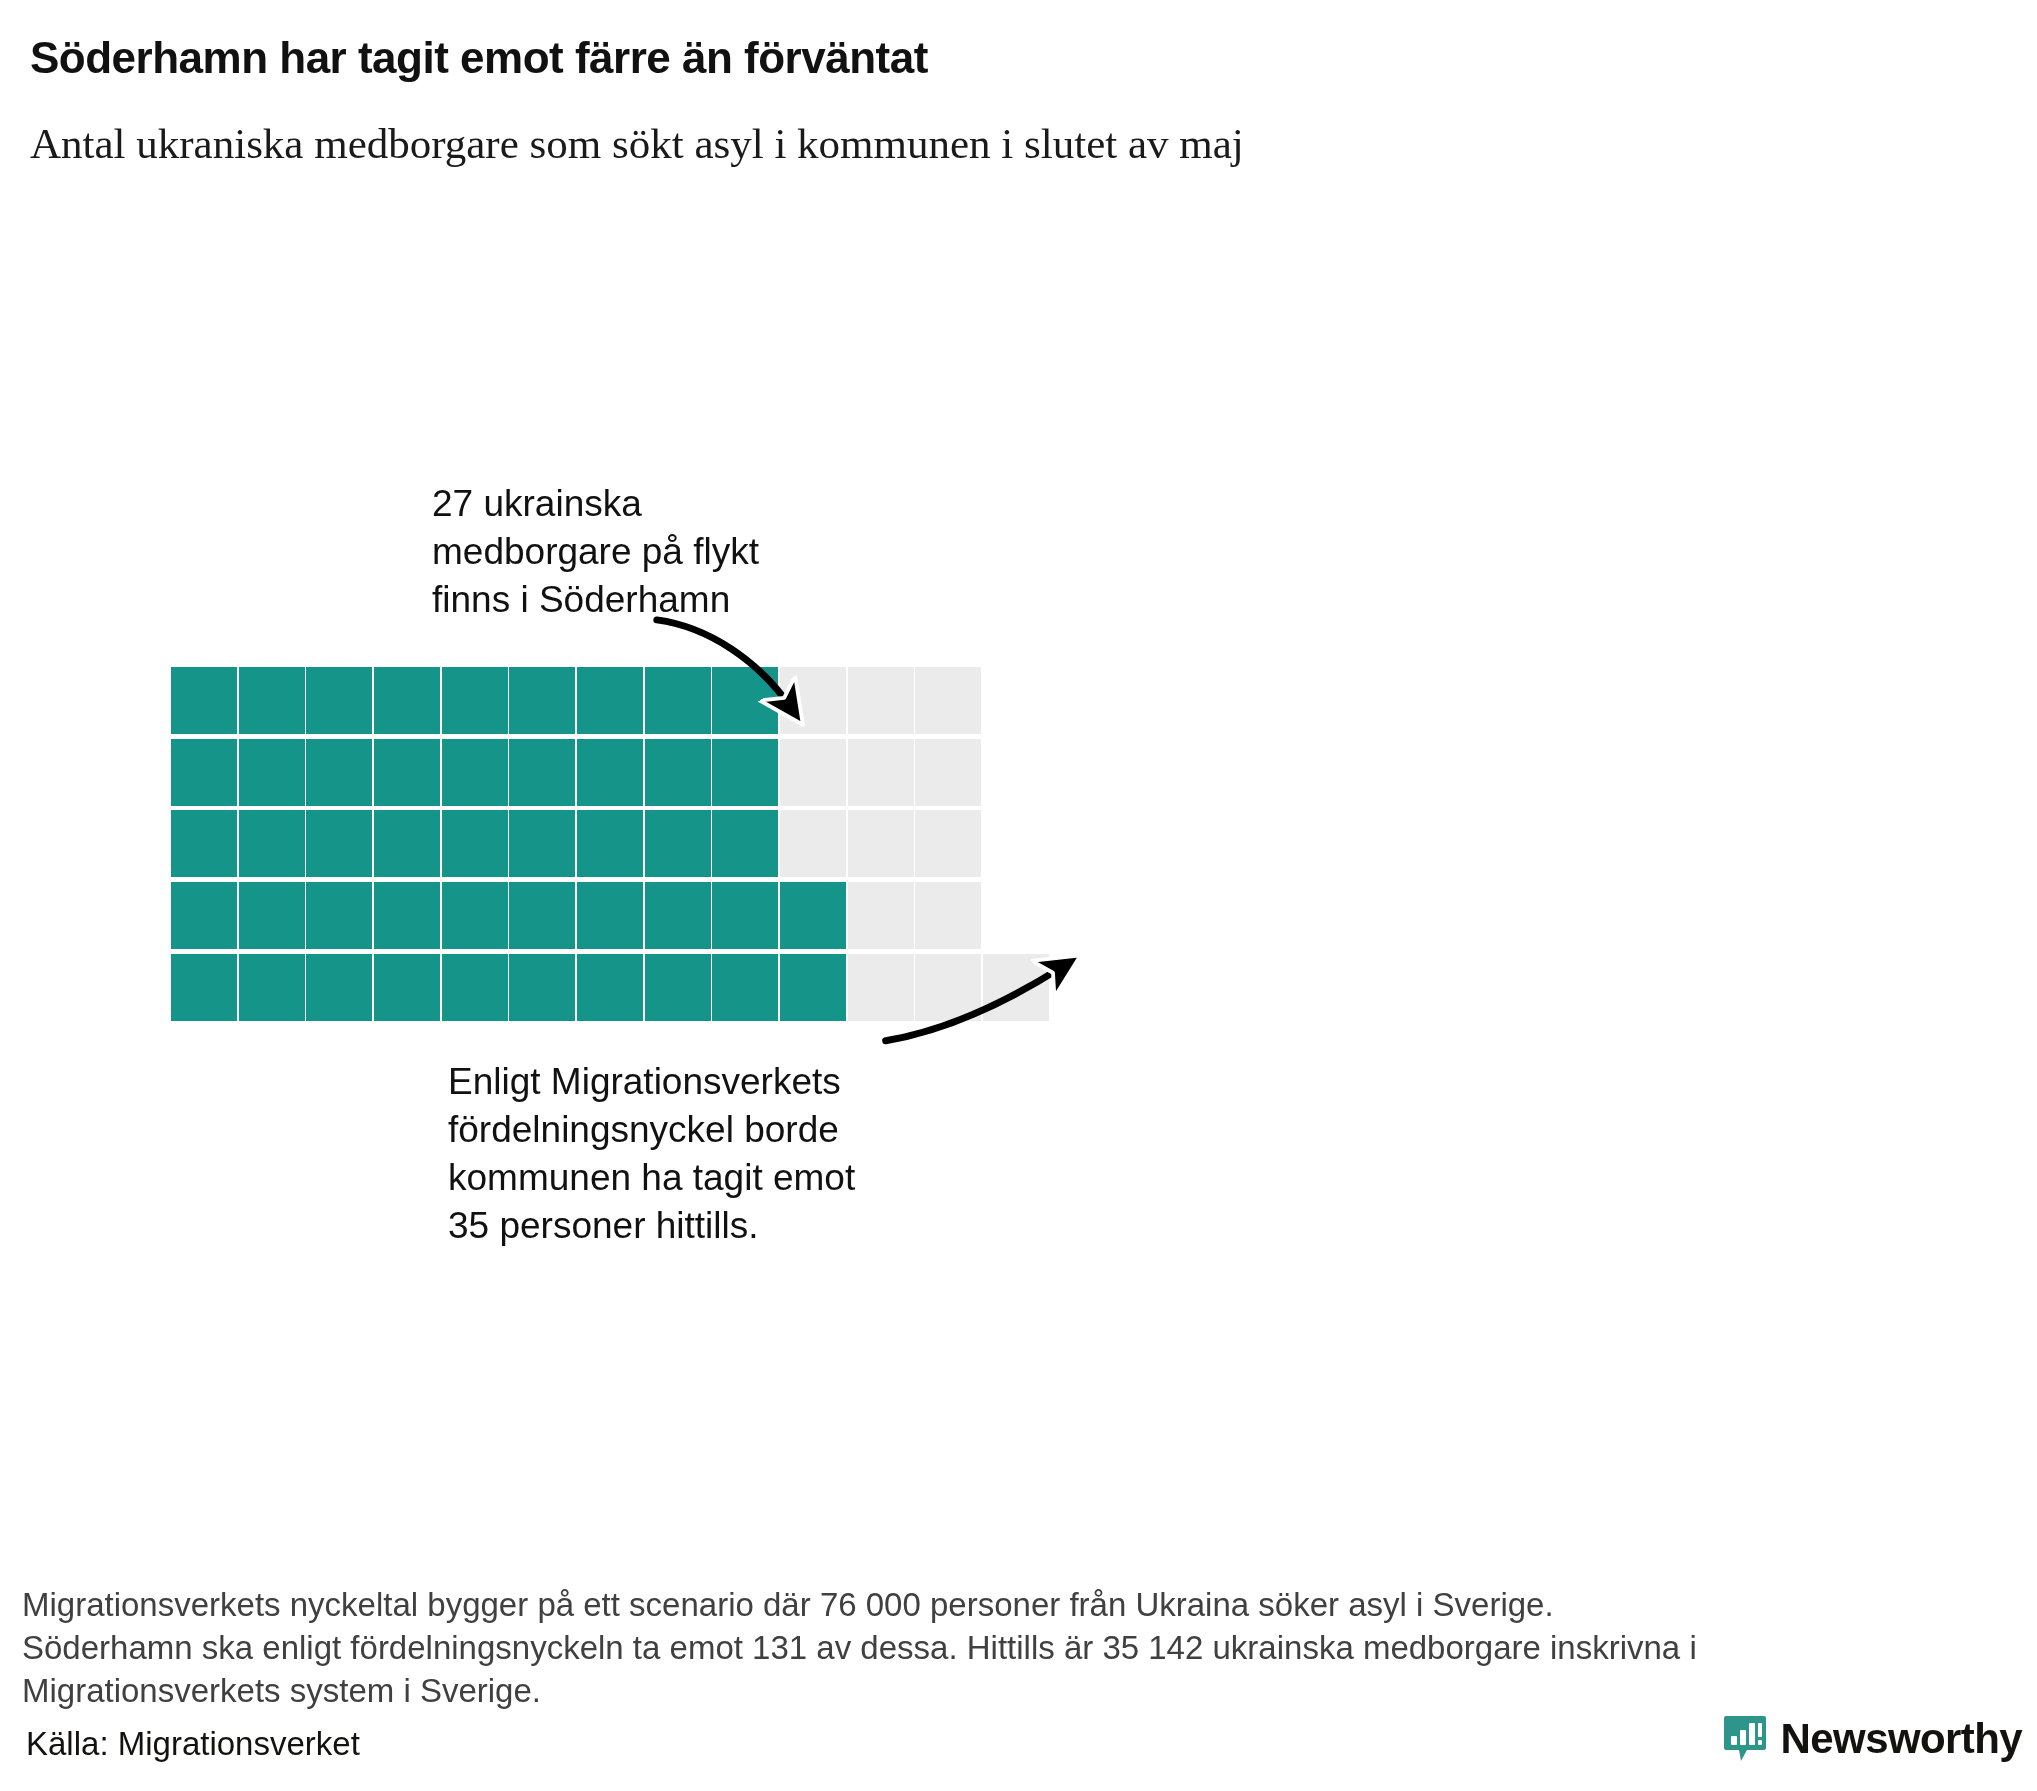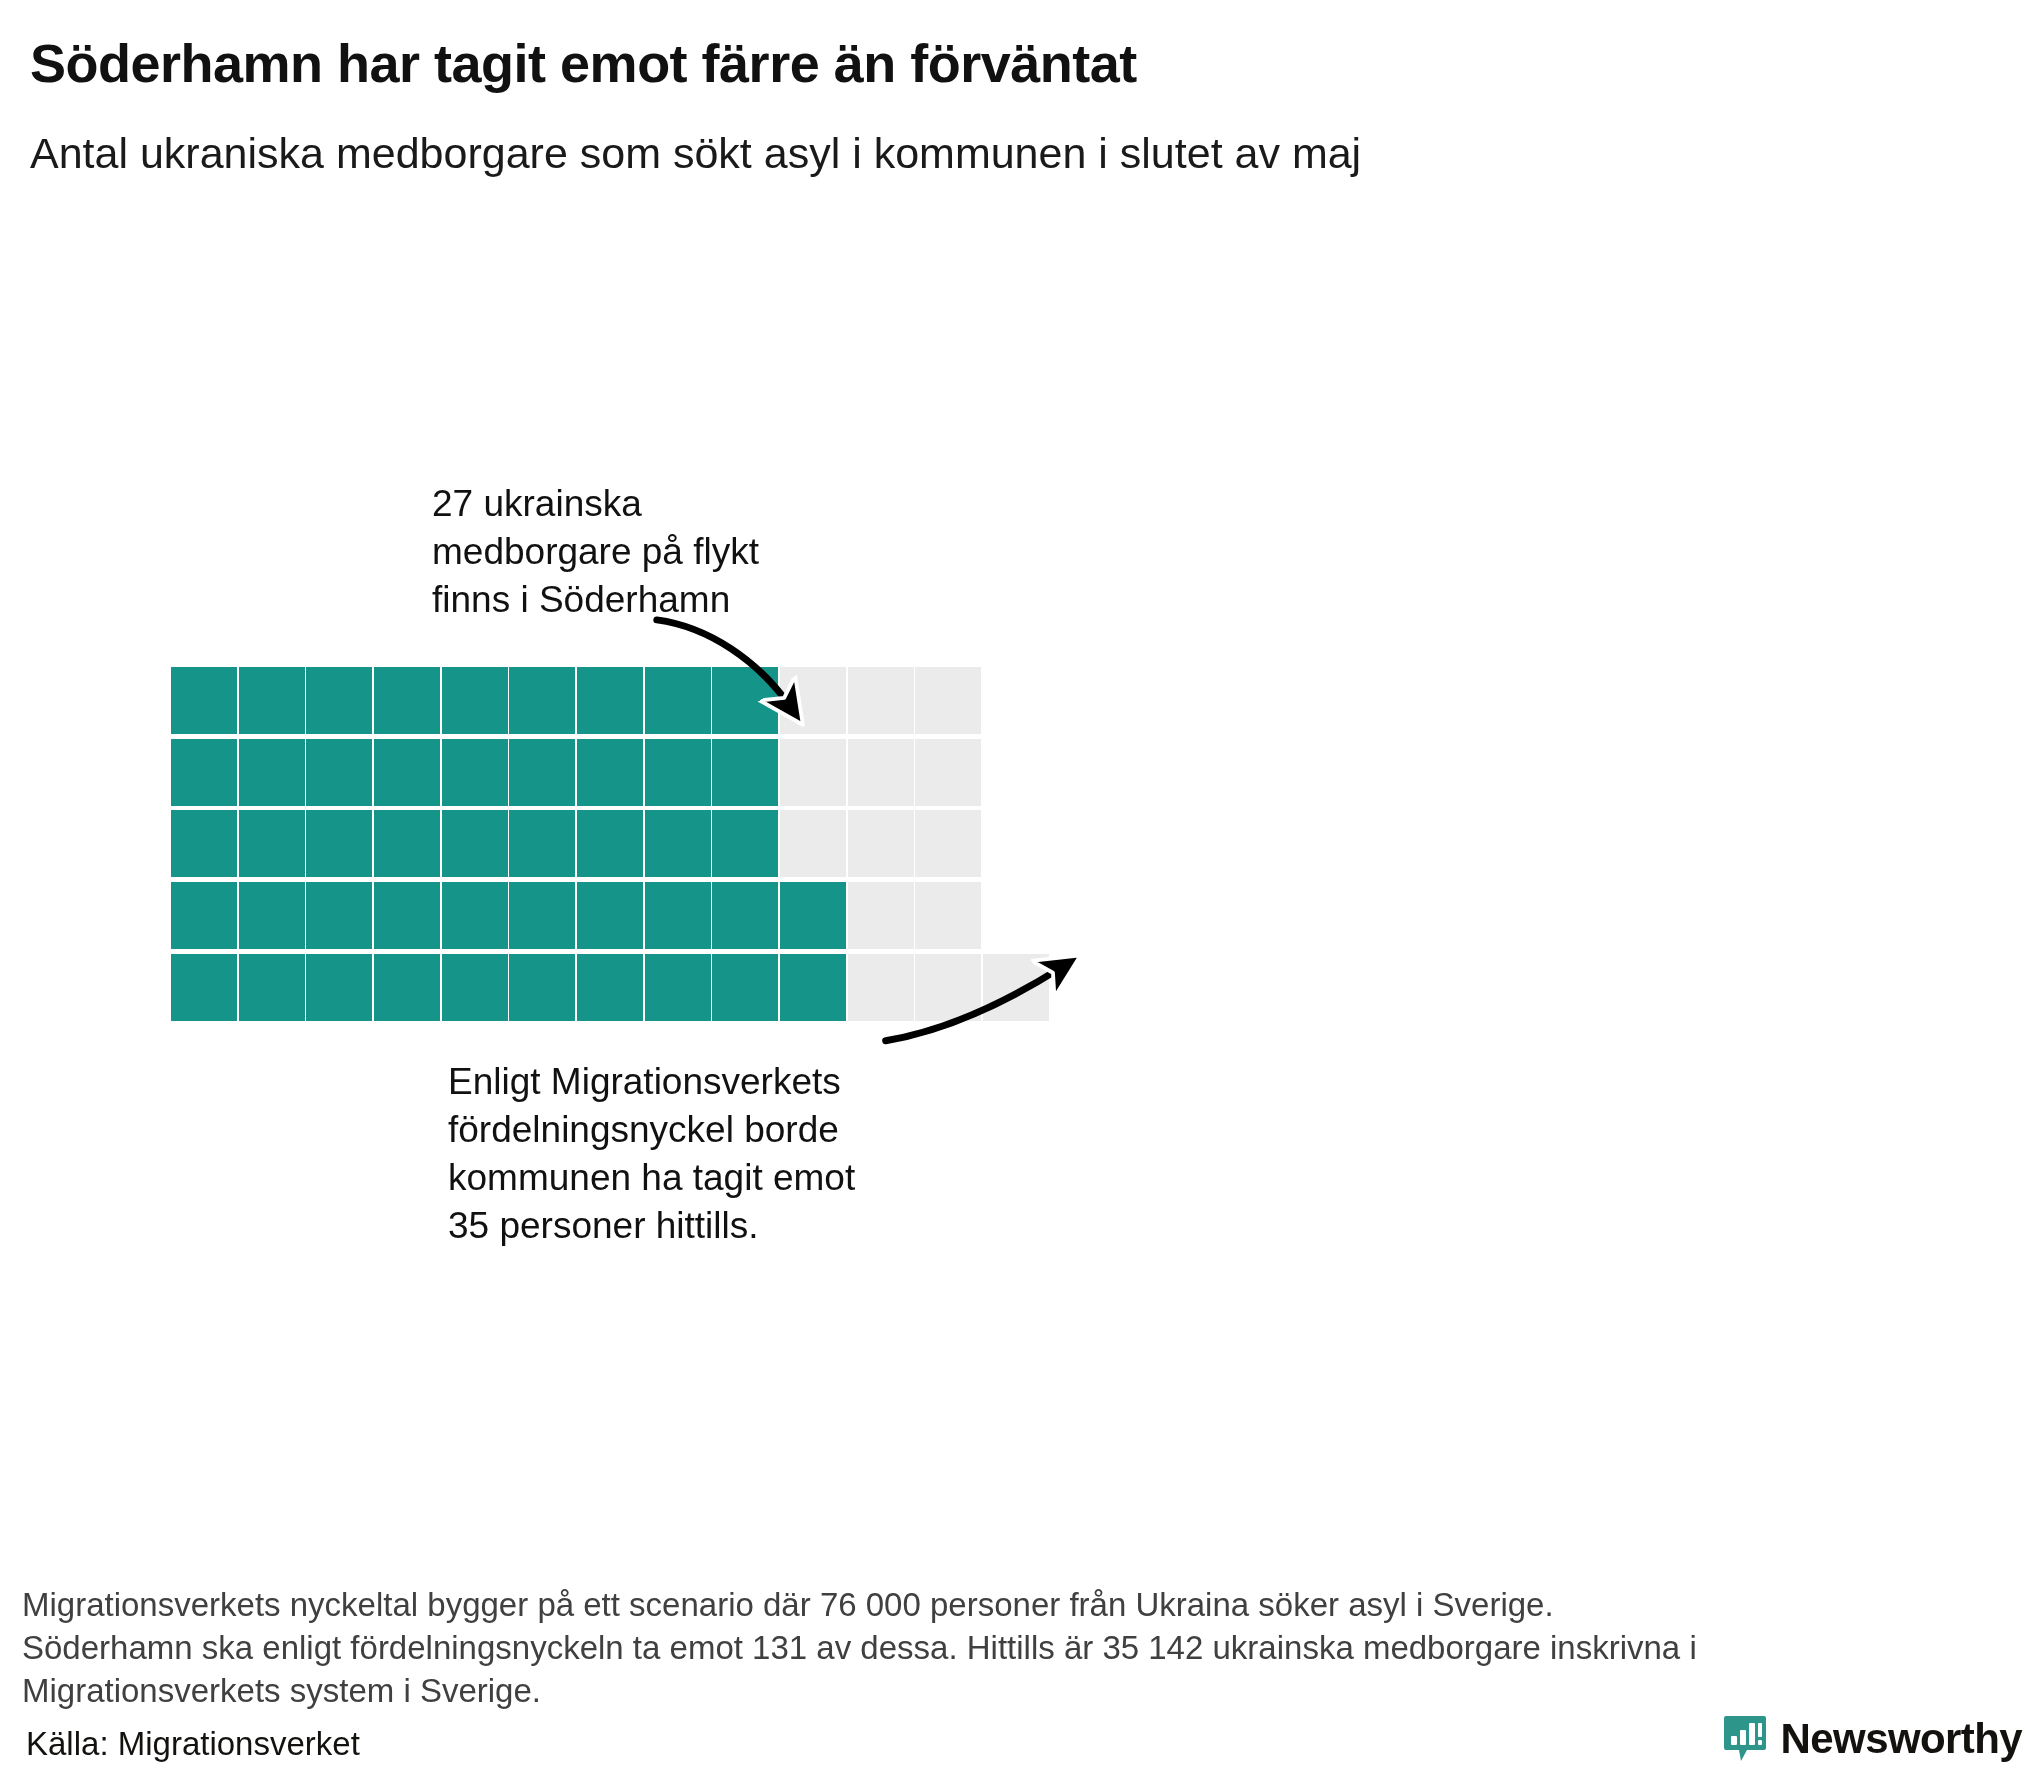--- a/index.html
+++ b/index.html
@@ -20,30 +20,30 @@
 
   
   .header {
     position: absolute;
     left: 30px;
     top: 34px;
     width: 1980px;
   }
   .chart-title {
     font-family: "Liberation Sans Narrow", "Liberation Sans", sans-serif;
-    font-size: 54px;
+    font-size: 44px;
     font-weight: 700;
     letter-spacing: -0.5px;
     line-height: 1.08;
     margin: 0;
     color: #111111;
     white-space: nowrap;
   }
   .chart-subtitle {
-    font-family: Liberation Sans, sans-serif;
+    font-family: Liberation Serif, serif;
     font-size: 43px;
     font-weight: 400;
     line-height: 1.15;
     margin: 0;
     padding-top: 37px;
     color: #1a1a1a;
     white-space: nowrap;
   }
 
   

